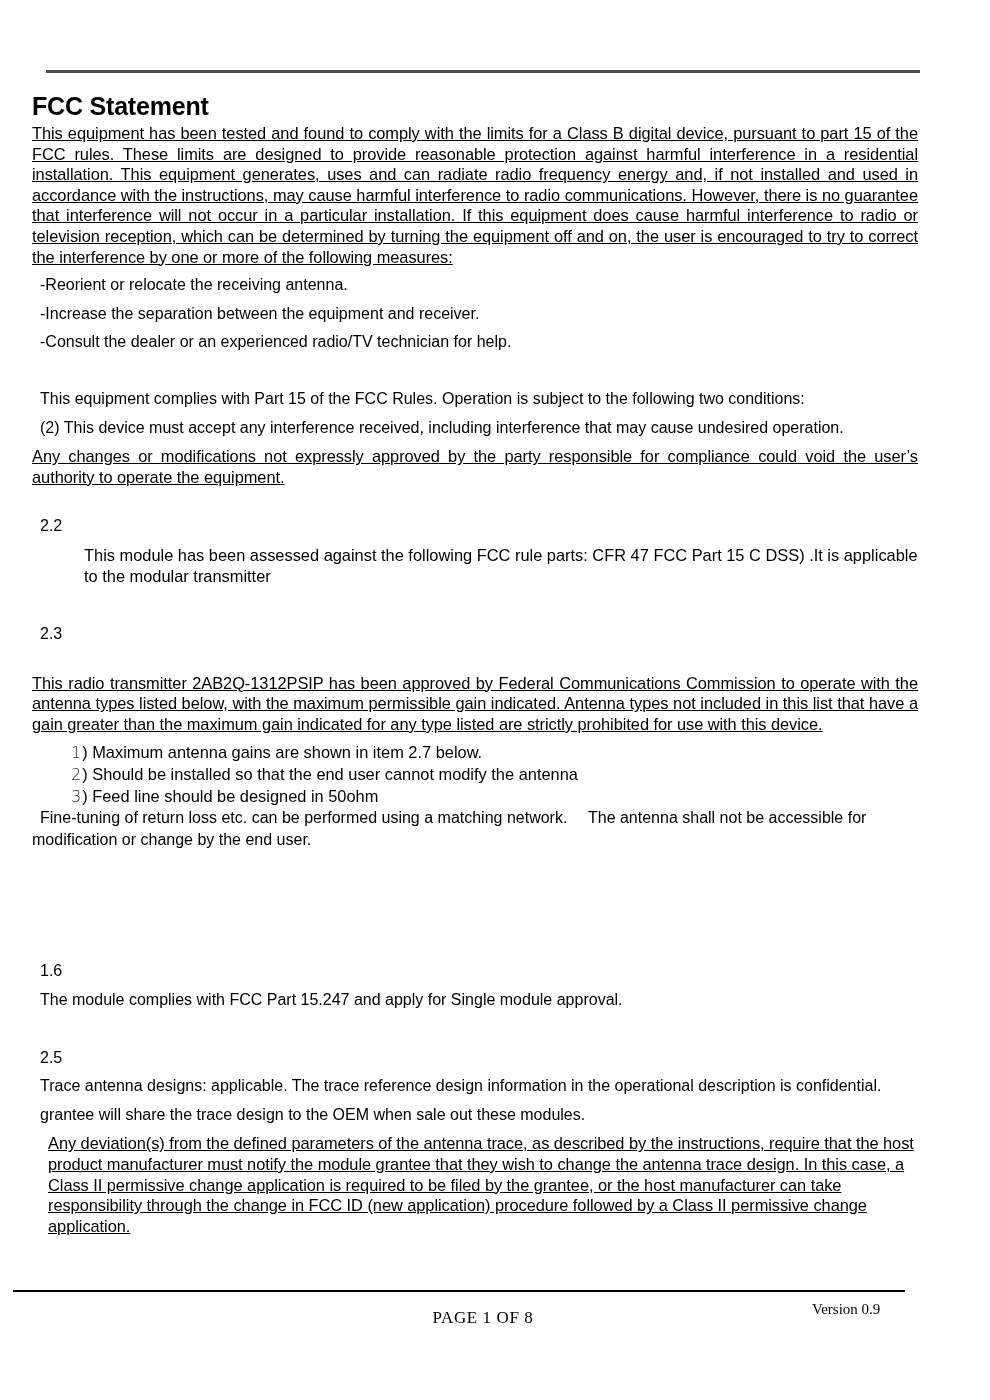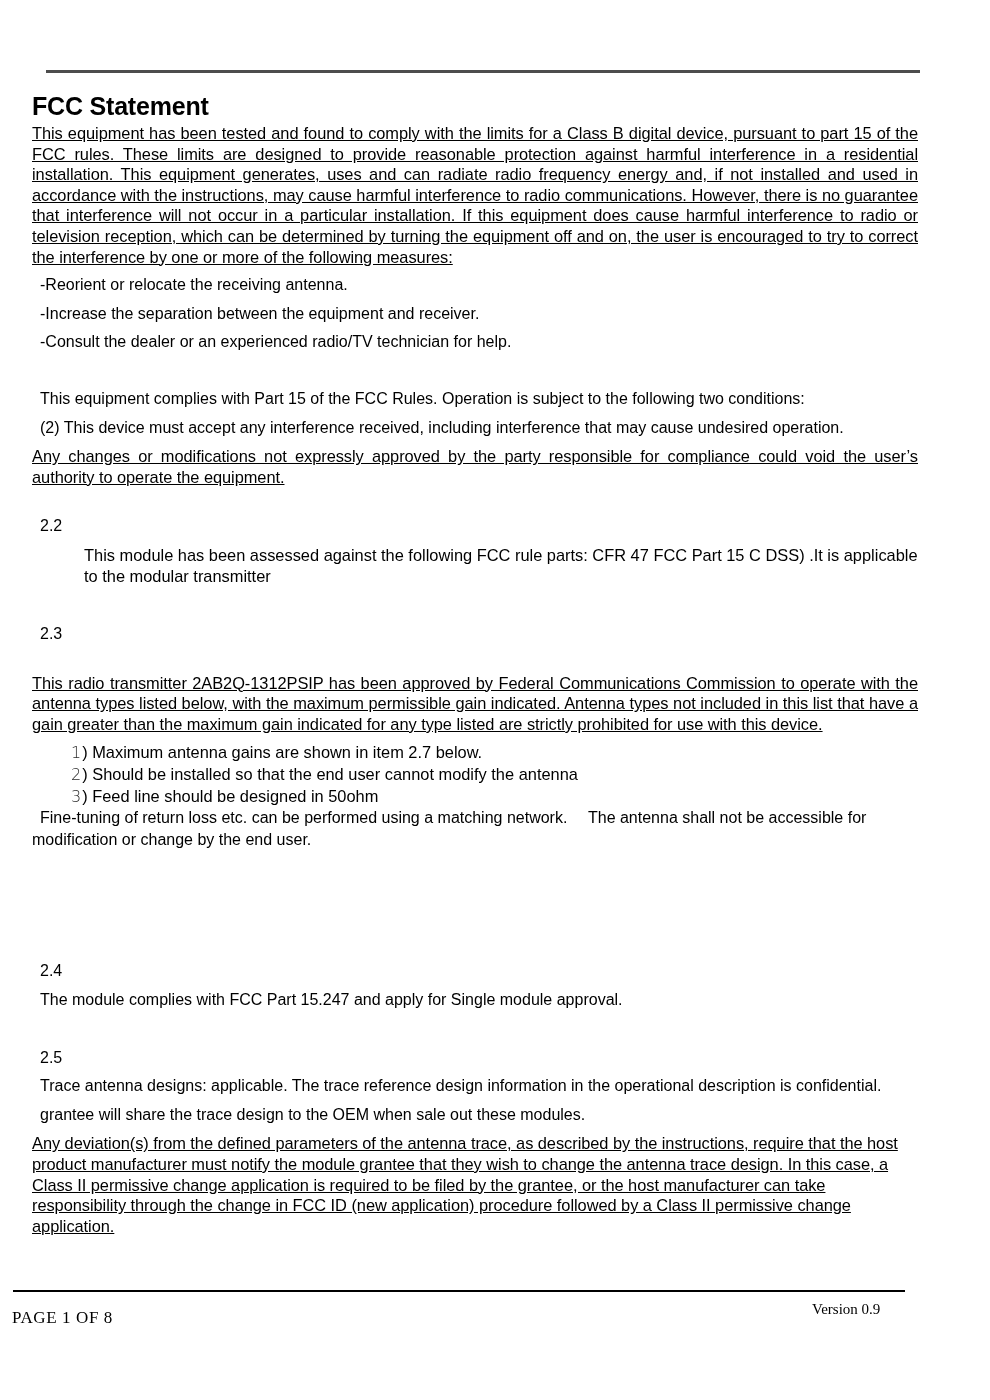--- a/index.html
+++ b/index.html
@@ -51,20 +51,21 @@
     font-size: 16.4px;
     line-height: 20.6px;
     margin: 0;
     text-align: justify;
     text-justify: inter-word;
     letter-spacing: -0.05px;
     text-decoration: underline;
   }
   p.body.nojust {
     text-align: left;
+    margin-left: 16px;
   }
 
   .lines > span {
     display: block;
   }
 
   .sec-num {
     font-size: 16px;
     line-height: 20.6px;
     margin: 8px;
@@ -103,23 +104,24 @@
   .footer-rule {
     position: absolute;
     left: 13px;
     top: 1290px;
     width: 892px;
     height: 2px;
     background: #000000;
   }
   .footer-page {
     position: absolute;
-    left: 12px;
+    left: 0;
     top: 1308px;
     width: 966px;
+    text-align: center;
     font-family: "Liberation Serif", serif;
     font-size: 17px;
     letter-spacing: 0.6px;
   }
   .footer-version {
     position: absolute;
     left: 812px;
     top: 1301px;
     font-family: "Liberation Serif", serif;
     font-size: 15px;
@@ -168,21 +170,21 @@
     <div class="numlist">
       <span class="row"><span class="fw">1</span><span>)</span> <span>Maximum antenna gains are shown in item 2.7 below.</span></span>
       <span class="row"><span class="fw">2</span><span>)</span> <span>Should be installed so that the end user cannot modify the antenna</span></span>
       <span class="row"><span class="fw">3</span><span>)</span> <span>Feed line should be designed in 50ohm</span></span>
       <span class="sec-num">Fine-tuning of return loss etc. can be performed using a matching network.</span>
       <span class="sec-num">The antenna shall not be accessible for modification or change by the end user.</span>
     </div>
 
     <div class="gap-xl"></div>
 
-    <div class="sec-num">2.4</div>
+    <div class="sec-num">1.6</div>
     <div class="sec-num">The module complies with FCC Part 15.247 and apply for Single module approval.</div>
 
     <div class="gap-md"></div>
 
     <div class="sec-num">2.5</div>
     <div class="sec-num">Trace antenna designs: applicable.  The trace reference design information in the operational description is confidential.</div>
     <div class="sec-num">grantee will share the trace design to the OEM when sale out these modules.</div>
     <p class="body nojust">Any deviation(s) from the defined parameters of the antenna trace, as described by the instructions, require that the host product manufacturer must notify the module grantee that they wish to change the antenna trace design. In this case, a Class II permissive change application is required to be filed by the grantee, or the host manufacturer can take responsibility through the change in FCC ID (new application) procedure followed by a Class II permissive change application.</p>
 
   </div>

